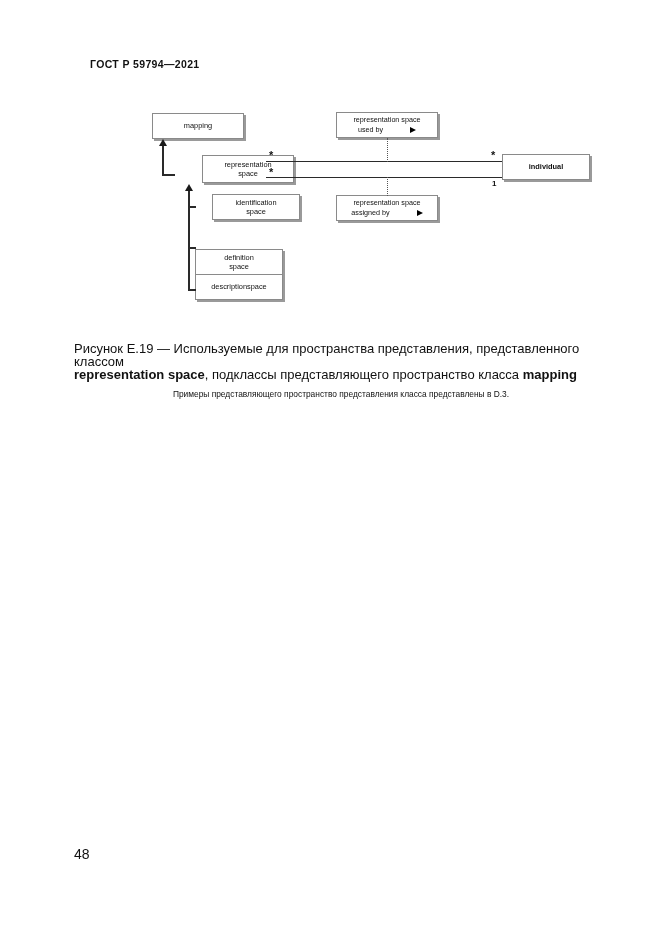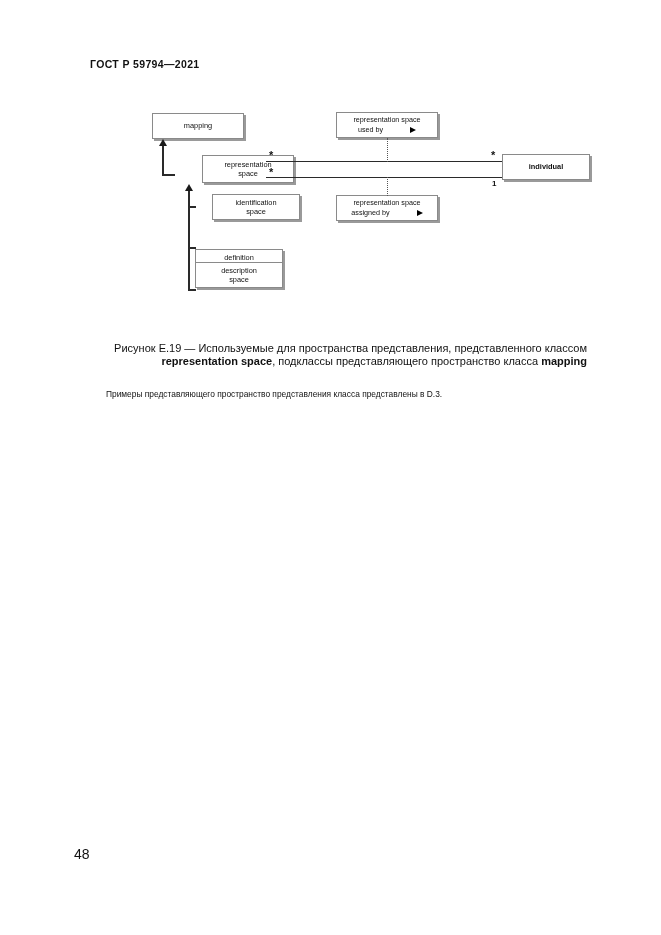--- a/index.html
+++ b/index.html
@@ -115,35 +115,36 @@
     line-height: 1;
   }
   .mult.star { font-size: 11px; }
 
   
   .caption {
     position: absolute;
     left: 74px;
     top: 342px;
     width: 513px;
-    text-align: right;
-    font-size: 11px;
+    text-align: left;
+    font-size: 13px;
     line-height: 13px;
     color: #111;
   }
   .caption b { font-weight: bold; }
 
   .body-par {
     position: absolute;
     left: 106px;
     top: 388px;
     width: 470px;
     font-size: 8.4px;
     line-height: 13px;
     color: #111;
+    text-align: center;
   }
 
   .page-number {
     position: absolute;
     left: 74px;
     top: 846px;
     font-size: 14px;
     color: #111;
   }
 </style>
@@ -170,21 +171,21 @@
   <div class="ubox" style="left:212px; top:194px; width:88px; height:26px; flex-direction:column; justify-content:center;">
     <span class="lbl">identification</span>
     <span class="lbl">space</span>
   </div>
 
   <div class="ubox" style="left:195px; top:235px; width:88px; height:26px; flex-direction:column; justify-content:center;margin-top:14px;">
     <span class="lbl">definition</span>
     <span class="lbl">space</span>
   </div>
 
-  <div class="ubox" style="left:195px; top:262px; width:88px; height:26px; flex-direction:column; justify-content:center;text-align:center;">
+  <div class="ubox" style="left:195px; top:274px; width:88px; height:26px; flex-direction:row; justify-content:center;text-align:center;">
     <span class="lbl">description</span>
     <span class="lbl">space</span>
   </div>
 
   <div class="ubox assoc" style="left:336px; top:112px; width:102px; height:26px;">
     <span class="assoc-inner">
       <span class="lbl">representation space</span>
       <span class="assoc-row2">
         <span class="lbl">used by</span>
         <span class="tri"></span>

